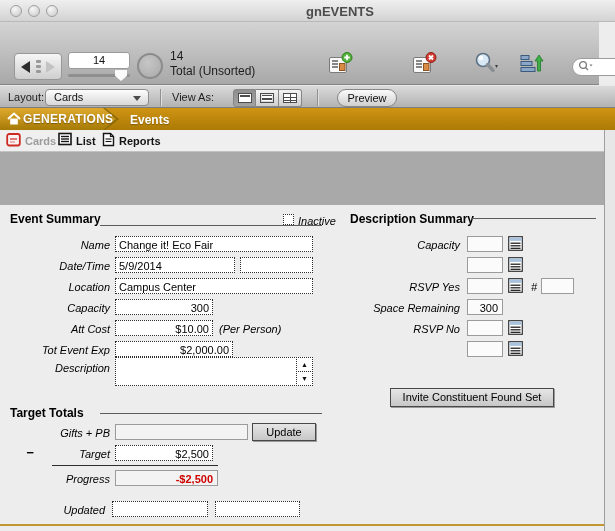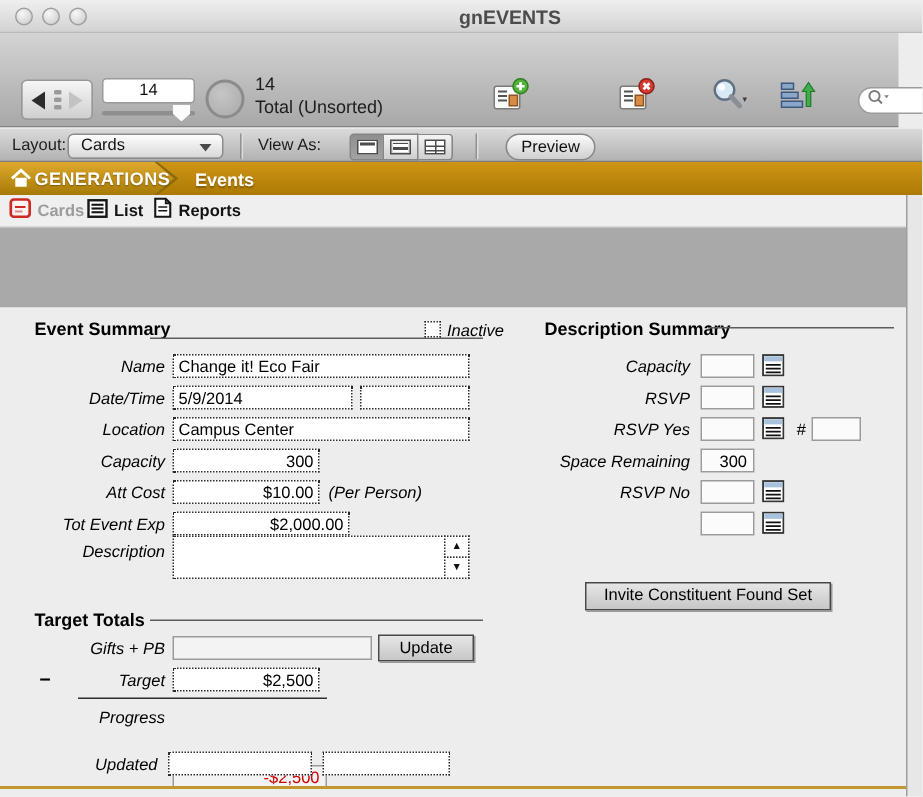--- a/index.html
+++ b/index.html
@@ -85,35 +85,35 @@
   
   .grayband { position:absolute; left:0; top:152px; width:604px; height:53px; background:#a9a9a9; }
   .rec-title { position:absolute; left:3px; top:155px; width:290px; height:19px; border:1px dotted #2b2b2b;
     font-size:13px; font-weight:bold; color:#000; padding:2px 0 0 4px; white-space:nowrap; overflow:hidden; }
   .overview-tab { position:absolute; left:3px; top:183px; width:68px; height:18px; background:#f4f4f4;
     border:2px solid #000; font-size:11px; text-align:center; line-height:14px; color:#000; }
 
   
   .content { position:absolute; left:0; top:205px; width:604px; height:326px; background:#ededed; }
   .rightstrip { position:absolute; left:604px; top:130px; width:11px; height:401px; background:#e7e7e7; border-left:1px solid #9e9e9e; }
-  .sec-head { position:absolute; font-size:12px; font-weight:bold; color:#000; white-space:nowrap;margin-left:13px; }
+  .sec-head { position:absolute; font-size:12px; font-weight:bold; color:#000; white-space:nowrap; }
   .sec-line { position:absolute; height:1px; background:#5c5c5c; }
   .flabel { position:absolute; font-size:11px; color:#000; text-align:right; white-space:nowrap;font-style:italic; }
   .dotted { position:absolute; height:16px; border:1px dotted #2b2b2b; background:#fff; font-size:11px; color:#000;
     padding:2px 3px 0 3px; white-space:nowrap; overflow:hidden; }
   .solid { position:absolute; height:16px; border:1px solid #9b9b9b; background:#fbfbfb; font-size:11px; color:#000;
     padding:2px 4px 0 4px; white-space:nowrap; overflow:hidden; }
   .num { text-align:right; }
   .push-btn { position:absolute; background:linear-gradient(#e6e6e6,#c7c7c7); border:1px solid #484848;
     box-shadow:1px 1px 0 rgba(0,0,0,.35); font-size:11px; text-align:center; color:#000; }
   .chk { position:absolute; width:11px; height:11px; border:1px dotted #2b2b2b; background:#fff; }
   .desc-arrows { position:absolute; width:17px; background:#fff; border:1px dotted #2b2b2b;
     display:flex; align-items:center; justify-content:center; font-size:7px; color:#111; }
   .list-icon-btn { position:absolute; width:15px; height:15px; }
-  .red { color:#cf0000; font-weight:normal;margin-top:40px; }
+  .red { color:#cf0000; font-weight:bold; }
   .orange-rule { position:absolute; left:0; top:524px; width:604px; height:2px; background:#c3962f; }
 </style>
 </head>
 <body>
 
 <div class="window">
 
   <div class="titlebar">
     <div class="tl" style="left:10px"></div>
     <div class="tl" style="left:28px"></div>
@@ -320,21 +320,20 @@
     <div class="list-icon-btn" style="left:508px;top:31px">
       <svg width="15" height="15" viewBox="0 0 15 15">
           <rect x="0.7" y="0.7" width="13.6" height="13.6" fill="#fff" stroke="#333" stroke-width="1.2"></rect>
           <rect x="1.5" y="1.5" width="12" height="3.4" fill="#a8c2dd"></rect>
           <line x1="2.5" y1="7.2" x2="12.5" y2="7.2" stroke="#111" stroke-width="1.2"></line>
           <line x1="2.5" y1="9.8" x2="12.5" y2="9.8" stroke="#111" stroke-width="1.2"></line>
           <line x1="2.5" y1="12.3" x2="12.5" y2="12.3" stroke="#111" stroke-width="1.2"></line>
         </svg>
     </div>
 
-    <div class="flabel" style="left:330px;top:55px;width:130px">RSVP</div>
     <div class="solid num" style="left:467px;top:52px;width:36px"></div>
     <div class="list-icon-btn" style="left:508px;top:52px">
       <svg width="15" height="15" viewBox="0 0 15 15">
           <rect x="0.7" y="0.7" width="13.6" height="13.6" fill="#fff" stroke="#333" stroke-width="1.2"></rect>
           <rect x="1.5" y="1.5" width="12" height="3.4" fill="#a8c2dd"></rect>
           <line x1="2.5" y1="7.2" x2="12.5" y2="7.2" stroke="#111" stroke-width="1.2"></line>
           <line x1="2.5" y1="9.8" x2="12.5" y2="9.8" stroke="#111" stroke-width="1.2"></line>
           <line x1="2.5" y1="12.3" x2="12.5" y2="12.3" stroke="#111" stroke-width="1.2"></line>
         </svg>
     </div>

